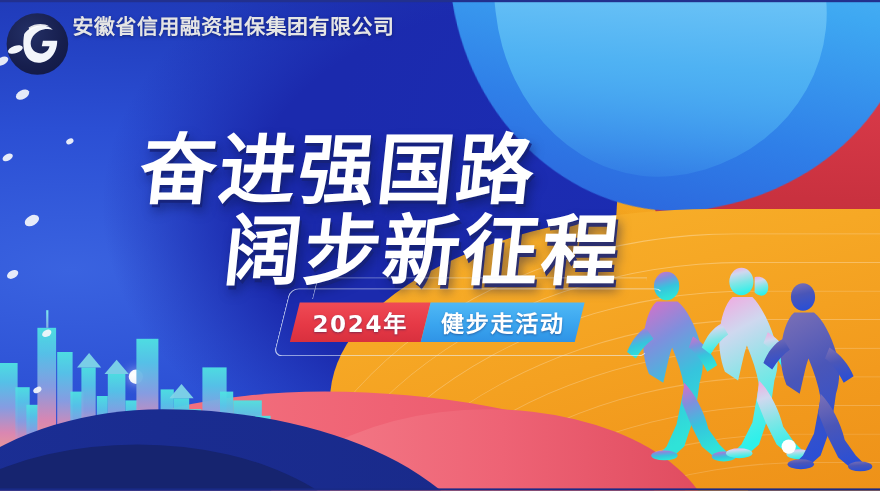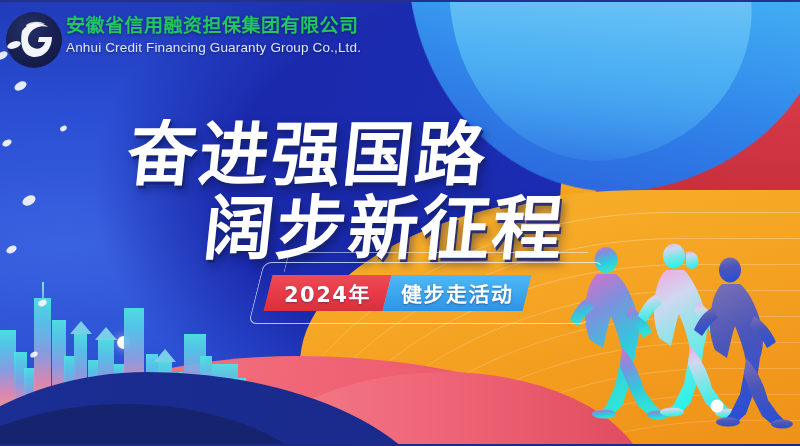--- a/index.html
+++ b/index.html
@@ -160,21 +160,21 @@
   .logo-wrap { position:absolute; left:6px; top:12px; width:56px; height:56px; }
   .logo-circle {
     position:absolute; inset:0;
     border-radius:50%;
     background:radial-gradient(circle at 38% 32%,#243066 0%,#161e4d 60%,#101743 100%);
   }
   .logo-swoosh { position:absolute; inset:0; }
 
   .company { position:absolute; left:66px; top:14px; }
   .company-cn {
-    font-size:19px; font-weight:bold; color:#22c55e;
+    font-size:19px; font-weight:bold; color:#e5e5e5;
     letter-spacing:.5px; line-height:1.25;
     text-shadow:0 1px 3px rgba(6,14,60,.55);
   }
   .company-en {
     font-size:13.5px; color:#dfe8fb; letter-spacing:.15px;
     margin-top:2px;
     text-shadow:0 1px 2px rgba(6,14,60,.5);
   }
 
   
@@ -381,21 +381,20 @@
                C20 27 22 34 28 36 C33 38 38 35 39 30
                L32 30 L33 25 L46 25 C46 36 39 45 29 45
                C19 45 13 36 16 19 Z" fill="#f2f5fb"></path>
       <path d="M20 13 C26 9 34 9 39 12 C33 11 26 12 21 16 Z" fill="#ffffff" opacity=".85"></path>
       <ellipse cx="8" cy="33" rx="7" ry="3.4" fill="#f2f5fb" transform="rotate(-18 8 33)"></ellipse>
     </svg>
   </div>
 
   <div class="company">
     <div class="company-cn">安徽省信用融资担保集团有限公司</div>
-    <div class="company-en">Anhui Credit Financing Guaranty Group Co.,Ltd.</div>
   </div>
 
   <div class="headline">
     <div class="hl hl1">奋进强国路</div>
     <div class="hl hl2">阔步新征程</div>
   </div>
 
   <div class="sub-outline2"></div>
   <div class="sub-outline"></div>
   <div class="sub">

